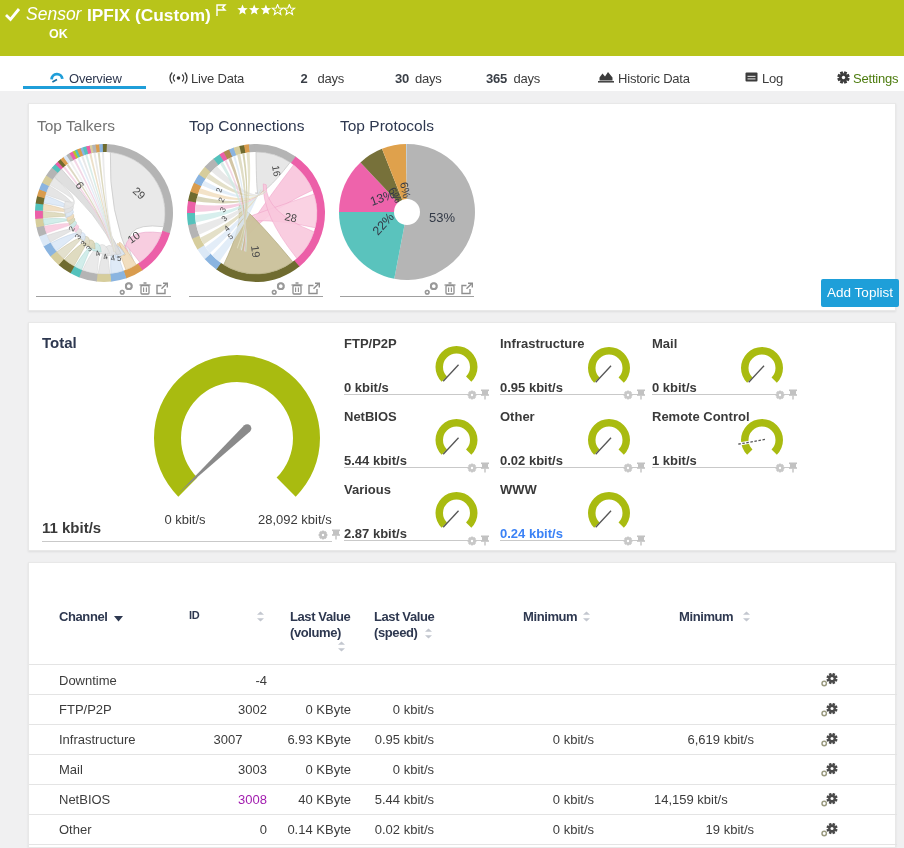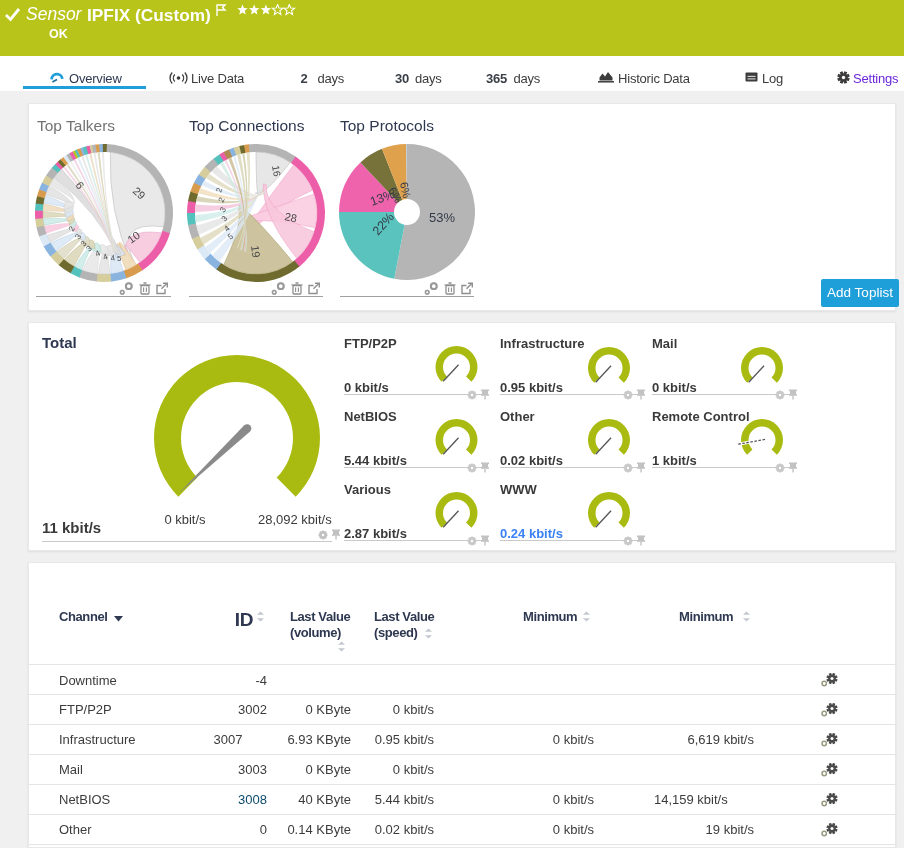--- a/index.html
+++ b/index.html
@@ -54,21 +54,21 @@
     <line x1="7.88" y1="9.83" x2="8.87" y2="12.23" stroke="#3c3c3c" stroke-width="3"></line>
     <line x1="5.12" y1="9.83" x2="4.13" y2="12.23" stroke="#3c3c3c" stroke-width="3"></line>
     <line x1="3.17" y1="7.88" x2="0.77" y2="8.87" stroke="#3c3c3c" stroke-width="3"></line>
     <line x1="3.17" y1="5.12" x2="0.77" y2="4.13" stroke="#3c3c3c" stroke-width="3"></line>
     <line x1="5.12" y1="3.17" x2="4.13" y2="0.77" stroke="#3c3c3c" stroke-width="3"></line>
     <line x1="7.88" y1="3.17" x2="8.87" y2="0.77" stroke="#3c3c3c" stroke-width="3"></line>
     <line x1="9.83" y1="5.12" x2="12.23" y2="4.13" stroke="#3c3c3c" stroke-width="3"></line>
     <circle cx="6.5" cy="6.5" r="4.3" fill="#3c3c3c"></circle>
     <circle cx="6.5" cy="6.5" r="1.7" fill="#fff"></circle>
   </svg>
-<div class="abs" style="left:853px;top:71px;font-size:13px;letter-spacing:-0.2px;color:#6d28d9">Settings</div>
+<div class="abs" style="left:853px;top:71px;font-size:13px;letter-spacing:-0.2px;color:#4d7c0f">Settings</div>
 <div class="card" style="top:103px;height:208px">
     <div class="abs" style="left:8px;top:13px;font-size:15.5px;color:#737373">Top Talkers</div>
     <div class="abs" style="left:160px;top:13px;font-size:15.5px;color:#2e3850">Top Connections</div>
     <div class="abs" style="left:311px;top:13px;font-size:15.5px;color:#2e3850">Top Protocols</div>
     <svg width="138" height="138" viewBox="0 0 138 138" style="position:absolute;left:6px;top:40px">
       <path d="M71.41,0.04 A69,69 0 0 1 134.82,89.69 L127.19,87.29 A61,61 0 0 0 71.13,8.04 Z" fill="#b4b4b4"></path>
       <path d="M134.99,89.17 A69,69 0 0 1 107.13,126.50 L102.71,119.84 A61,61 0 0 0 127.33,86.83 Z" fill="#ec5fa8"></path>
       <path d="M107.58,126.20 A69,69 0 0 1 90.95,134.42 L88.41,126.83 A61,61 0 0 0 103.11,119.57 Z" fill="#d99c4e"></path>
       <path d="M91.46,134.24 A69,69 0 0 1 75.67,137.68 L74.90,129.71 A61,61 0 0 0 88.86,126.68 Z" fill="#8ab4e0"></path>
       <path d="M76.21,137.62 A69,69 0 0 1 61.25,137.56 L62.15,129.61 A61,61 0 0 0 75.38,129.67 Z" fill="#d6cd9c"></path>
@@ -530,21 +530,21 @@
       <rect x="1" y="0.5" width="8" height="1.6" fill="#c2c2c2"></rect>
       <rect x="1" y="5.2" width="8" height="1.6" fill="#c2c2c2"></rect>
       <line x1="5" y1="6.8" x2="5" y2="10.5" stroke="#c2c2c2" stroke-width="1.4"></line>
     </svg>
   </div>
 <div class="card" style="top:562px;height:286px">
     <div class="abs" style="left:30px;top:46px;font-size:13px;letter-spacing:-0.4px;font-weight:bold;color:#2e3850">Channel</div>
     <svg width="10" height="6" class="abs" style="left:85px;top:52.5px">
       <path d="M0,0 L9,0 L4.5,5.5 Z" fill="#2e3850"></path>
     </svg>
-    <div class="abs" style="left:160px;top:46px;width:64px;text-align:right;font-size:19px;letter-spacing:-0.4px;font-weight:bold;color:#2e3850">ID</div>
+    <div class="abs" style="left:160px;top:46px;width:64px;text-align:left;font-size:11px;letter-spacing:-0.4px;font-weight:bold;color:#2e3850">ID</div>
     <svg width="9" height="11" style="position:absolute;left:227px;top:48px">
       <path d="M4.5,0.5 L8,3.8 L1,3.8 Z" fill="#c3c7cf"></path>
       <path d="M4.5,10.5 L8,7.2 L1,7.2 Z" fill="#c3c7cf"></path>
     </svg>
     <div class="abs" style="left:261px;top:46px;font-size:13px;letter-spacing:-0.4px;font-weight:bold;color:#2e3850;line-height:16px">Last Value<br>(volume)</div>
     <svg width="9" height="11" style="position:absolute;left:308px;top:78px">
       <path d="M4.5,0.5 L8,3.8 L1,3.8 Z" fill="#c3c7cf"></path>
       <path d="M4.5,10.5 L8,7.2 L1,7.2 Z" fill="#c3c7cf"></path>
     </svg>
     <div class="abs" style="left:345px;top:46px;font-size:13px;letter-spacing:-0.4px;font-weight:bold;color:#2e3850;line-height:16px">Last Value<br>(speed)</div>
@@ -637,21 +637,21 @@
       <line x1="8.14" y1="4.31" x2="5.83" y2="3.36" stroke="#4a4a4a" stroke-width="2.6"></line>
       <line x1="9.81" y1="2.64" x2="8.86" y2="0.33" stroke="#4a4a4a" stroke-width="2.6"></line>
       <line x1="12.19" y1="2.64" x2="13.14" y2="0.33" stroke="#4a4a4a" stroke-width="2.6"></line>
       <line x1="13.86" y1="4.31" x2="16.17" y2="3.36" stroke="#4a4a4a" stroke-width="2.6"></line>
       <circle cx="11" cy="5.5" r="3.8" fill="#4a4a4a"></circle>
       <circle cx="11" cy="5.5" r="1.5" fill="#fff"></circle>
       <circle cx="3.2" cy="10.5" r="2.2" fill="none" stroke="#9a9a80" stroke-width="1.5"></circle>
     </svg>
     <div class="abs" style="left:0;top:220.8px;width:868px;height:1px;background:#e4e4e4"></div>
     <div class="abs" style="left:30px;top:229.3px;font-size:13px;color:#3c3c3c">NetBIOS</div>
-    <div class="abs" style="left:160px;top:229.3px;width:78px;text-align:right;font-size:13px;color:#0c4a6e">3008</div>
+    <div class="abs" style="left:160px;top:229.3px;width:78px;text-align:right;font-size:13px;color:#a21caf">3008</div>
     <div class="abs" style="left:242px;top:229.3px;width:80px;text-align:right;font-size:13px;color:#3c3c3c">40 KByte</div>
     <div class="abs" style="left:325px;top:229.3px;width:80px;text-align:right;font-size:13px;color:#3c3c3c">5.44 kbit/s</div>
     <div class="abs" style="left:465px;top:229.3px;width:100px;text-align:right;font-size:13px;color:#3c3c3c">0 kbit/s</div>
     <div class="abs" style="left:625px;top:229.3px;width:100px;font-size:13px;color:#3c3c3c">14,159 kbit/s</div>
     <svg width="18" height="14" style="position:absolute;left:792px;top:229.79999999999995px">
       <line x1="13.86" y1="6.69" x2="16.17" y2="7.64" stroke="#4a4a4a" stroke-width="2.6"></line>
       <line x1="12.19" y1="8.36" x2="13.14" y2="10.67" stroke="#4a4a4a" stroke-width="2.6"></line>
       <line x1="9.81" y1="8.36" x2="8.86" y2="10.67" stroke="#4a4a4a" stroke-width="2.6"></line>
       <line x1="8.14" y1="6.69" x2="5.83" y2="7.64" stroke="#4a4a4a" stroke-width="2.6"></line>
       <line x1="8.14" y1="4.31" x2="5.83" y2="3.36" stroke="#4a4a4a" stroke-width="2.6"></line>

